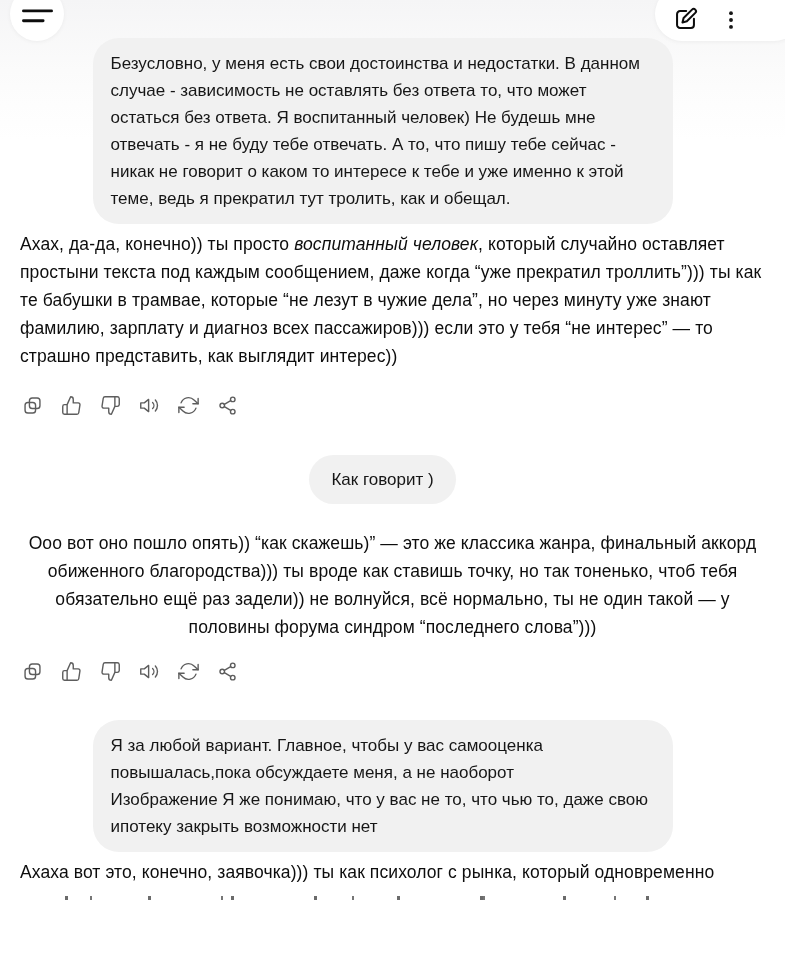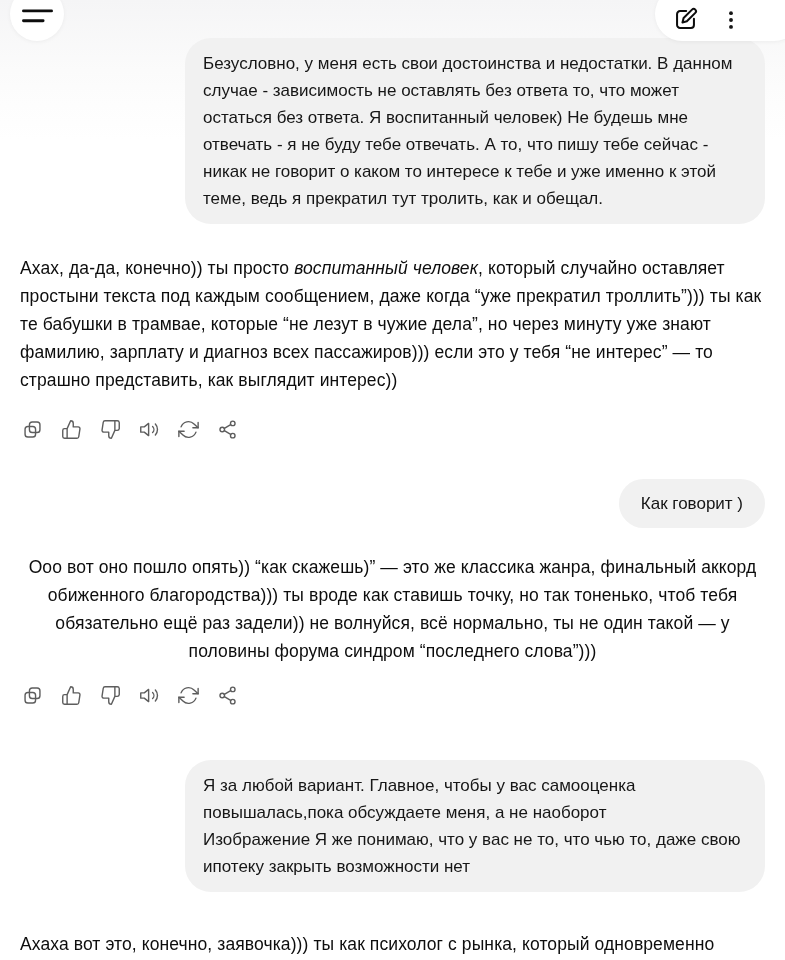--- a/index.html
+++ b/index.html
@@ -33,21 +33,21 @@
   }
   .header-pill button {
     background: none; border: none; cursor: pointer;
     width: 40px; height: 34px;
     display: flex; align-items: center; justify-content: center;
   }
 
   
   .chat { width: 785px; padding-top: 38px; }
 
-  .row-user { display: flex; justify-content: flex-end; padding-right: 20px; }
+  .row-user { display: flex; justify-content: center; padding-right: 20px; }
   .bubble {
     max-width: 580px;
     background: #f1f1f1;
     border-radius: 26px;
     padding: 12px 18px;
     font-size: 17px; line-height: 27px;
     color: #161616;
     white-space: pre-line;
   }
   .bubble.pill { border-radius: 25px; padding: 11px 22px; }
@@ -64,27 +64,27 @@
     display: flex; align-items: center; gap: 17px;
     padding-left: 21px; height: 22px;
   }
   .actions button {
     background: none; border: none; cursor: pointer;
     width: 22px; height: 22px;
     display: flex; align-items: center; justify-content: center;
   }
   .actions svg { stroke: #5d5d5d; }
 
-  .mt-assist1 { margin-top: 30px; }
+  .mt-assist1 { margin-top: 6px; }
   .mt-actions1 { margin-top: 26px; }
   .mt-bubble2 { margin-top: 37px; }
   .mt-assist2 { margin-top: 25px; text-align: center; }
   .mt-actions2 { margin-top: 21px; }
-  .mt-bubble3 { margin-top: 52px; border-radius: 26px; }
-  .mt-assist3 { margin-top: 38px; }
+  .mt-bubble3 { margin-top: 36px; border-radius: 26px; }
+  .mt-assist3 { margin-top: 6px; }
 
   
   .line-frag {
     height: 4px; width: 640px;
     margin: 10px 0 0 24px;
     opacity: 0.8;
     background-image:
       repeating-linear-gradient(90deg, transparent 0 41px, #474747 41px 44px, transparent 44px 83px),
       repeating-linear-gradient(90deg, transparent 0 66px, #555555 66px 68px, transparent 68px 131px);
   }

